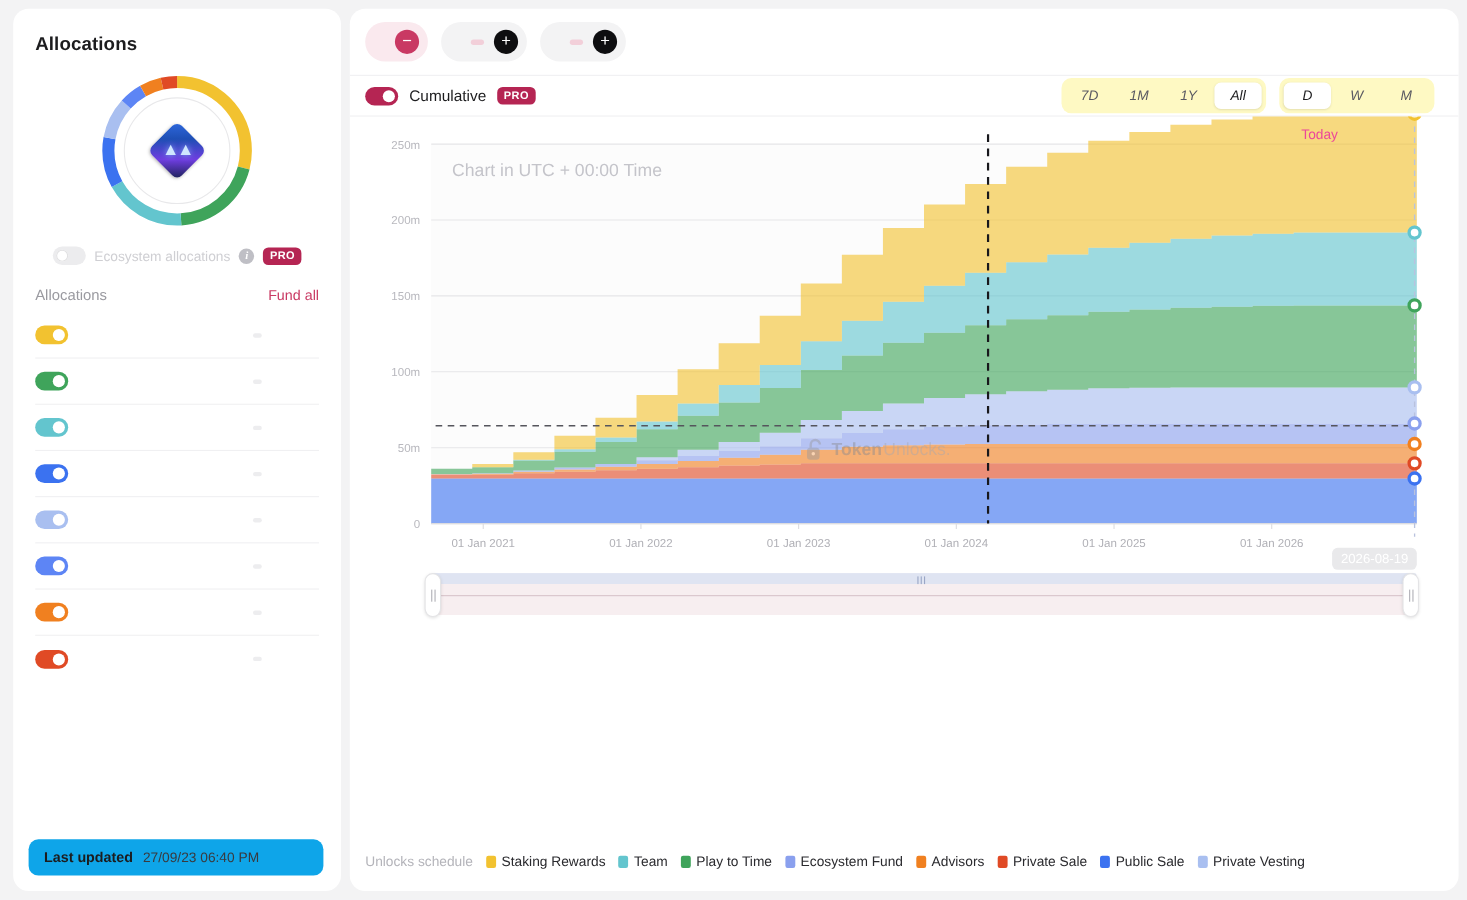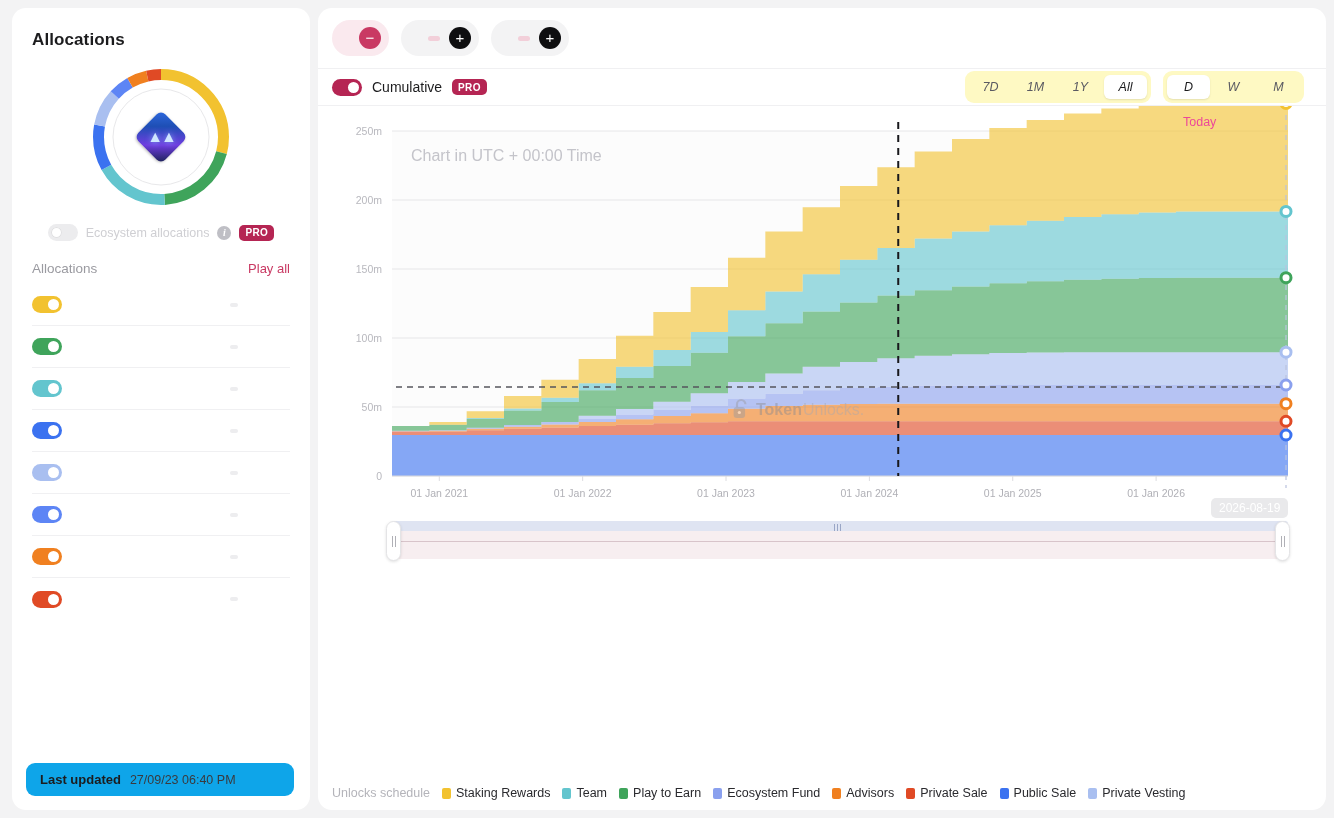--- a/index.html
+++ b/index.html
@@ -101,21 +101,21 @@
   .seg { min-width:43px; height:24px; border-radius:6px; display:flex;align-items:center;justify-content:center;
          font-size:12.5px; color:#5a5a62; cursor:pointer; padding:0 8px;}
   .seg.on { background:#fff; color:#1c1c1e; box-shadow:0 1px 2px rgba(0,0,0,.1); }
   .seg-group.small { margin-left:12px; }
 
   
   .chart-area { position:relative; flex:1; }
   .chart-svg { display:block; }
   .legend {
     position:absolute; left:0; right:0; bottom:0; height:34px;
-    display:flex; align-items:center; gap:7px; padding-left:14px; font-size:12.5px;
+    display:flex; align-items:flex-start; gap:7px; padding-left:14px; font-size:12.5px;
   }
   .legend .lg-title { color:#b4b4ba; margin-right:5px; }
   .lg-item { display:flex; align-items:center; gap:5px; color:#2a2a2e; margin-right:5px; }
   .lg-sw { width:9px; height:11px; border-radius:2px; }
 
   .tip-date {
     position:absolute; background:#e9e9eb; color:#fff; font-size:12px;
     border-radius:5px; padding:3px 8px;
   }
   .today-lbl { position:absolute; font-size:12.5px; color:#ec4899; }
@@ -170,21 +170,21 @@
 
     <div class="std-row">
       <div class="toggle-sm"></div>
       <div class="std-label">Ecosystem allocations</div>
       <div class="info-dot">i</div>
       <div class="pro-badge">PRO</div>
     </div>
 
     <div class="list-head">
       <div class="lbl">Allocations</div>
-      <div class="hide-all">Play all</div>
+      <div class="hide-all">Fund all</div>
     </div>
 
     <div class="alloc-rows" id="alloc-rows">
         <div class="alloc-row">
           <div class="tg" style="background:#f2c230"></div>
           <div class="a-name"></div>
           <div class="a-val"></div>
           <div class="a-tick"></div>
           <div class="a-pct"></div>
         </div>
@@ -369,21 +369,21 @@
           <span class="lg-item">
             <span class="lg-sw" style="background:#f2c230"></span>
             <span>Staking Rewards</span>
           </span>
           <span class="lg-item">
             <span class="lg-sw" style="background:#63c5ce"></span>
             <span>Team</span>
           </span>
           <span class="lg-item">
             <span class="lg-sw" style="background:#3fa45b"></span>
-            <span>Play to Earn</span>
+            <span>Play to Time</span>
           </span>
           <span class="lg-item">
             <span class="lg-sw" style="background:#8aa0ee"></span>
             <span>Ecosystem Fund</span>
           </span>
           <span class="lg-item">
             <span class="lg-sw" style="background:#f08020"></span>
             <span>Advisors</span>
           </span>
           <span class="lg-item">

